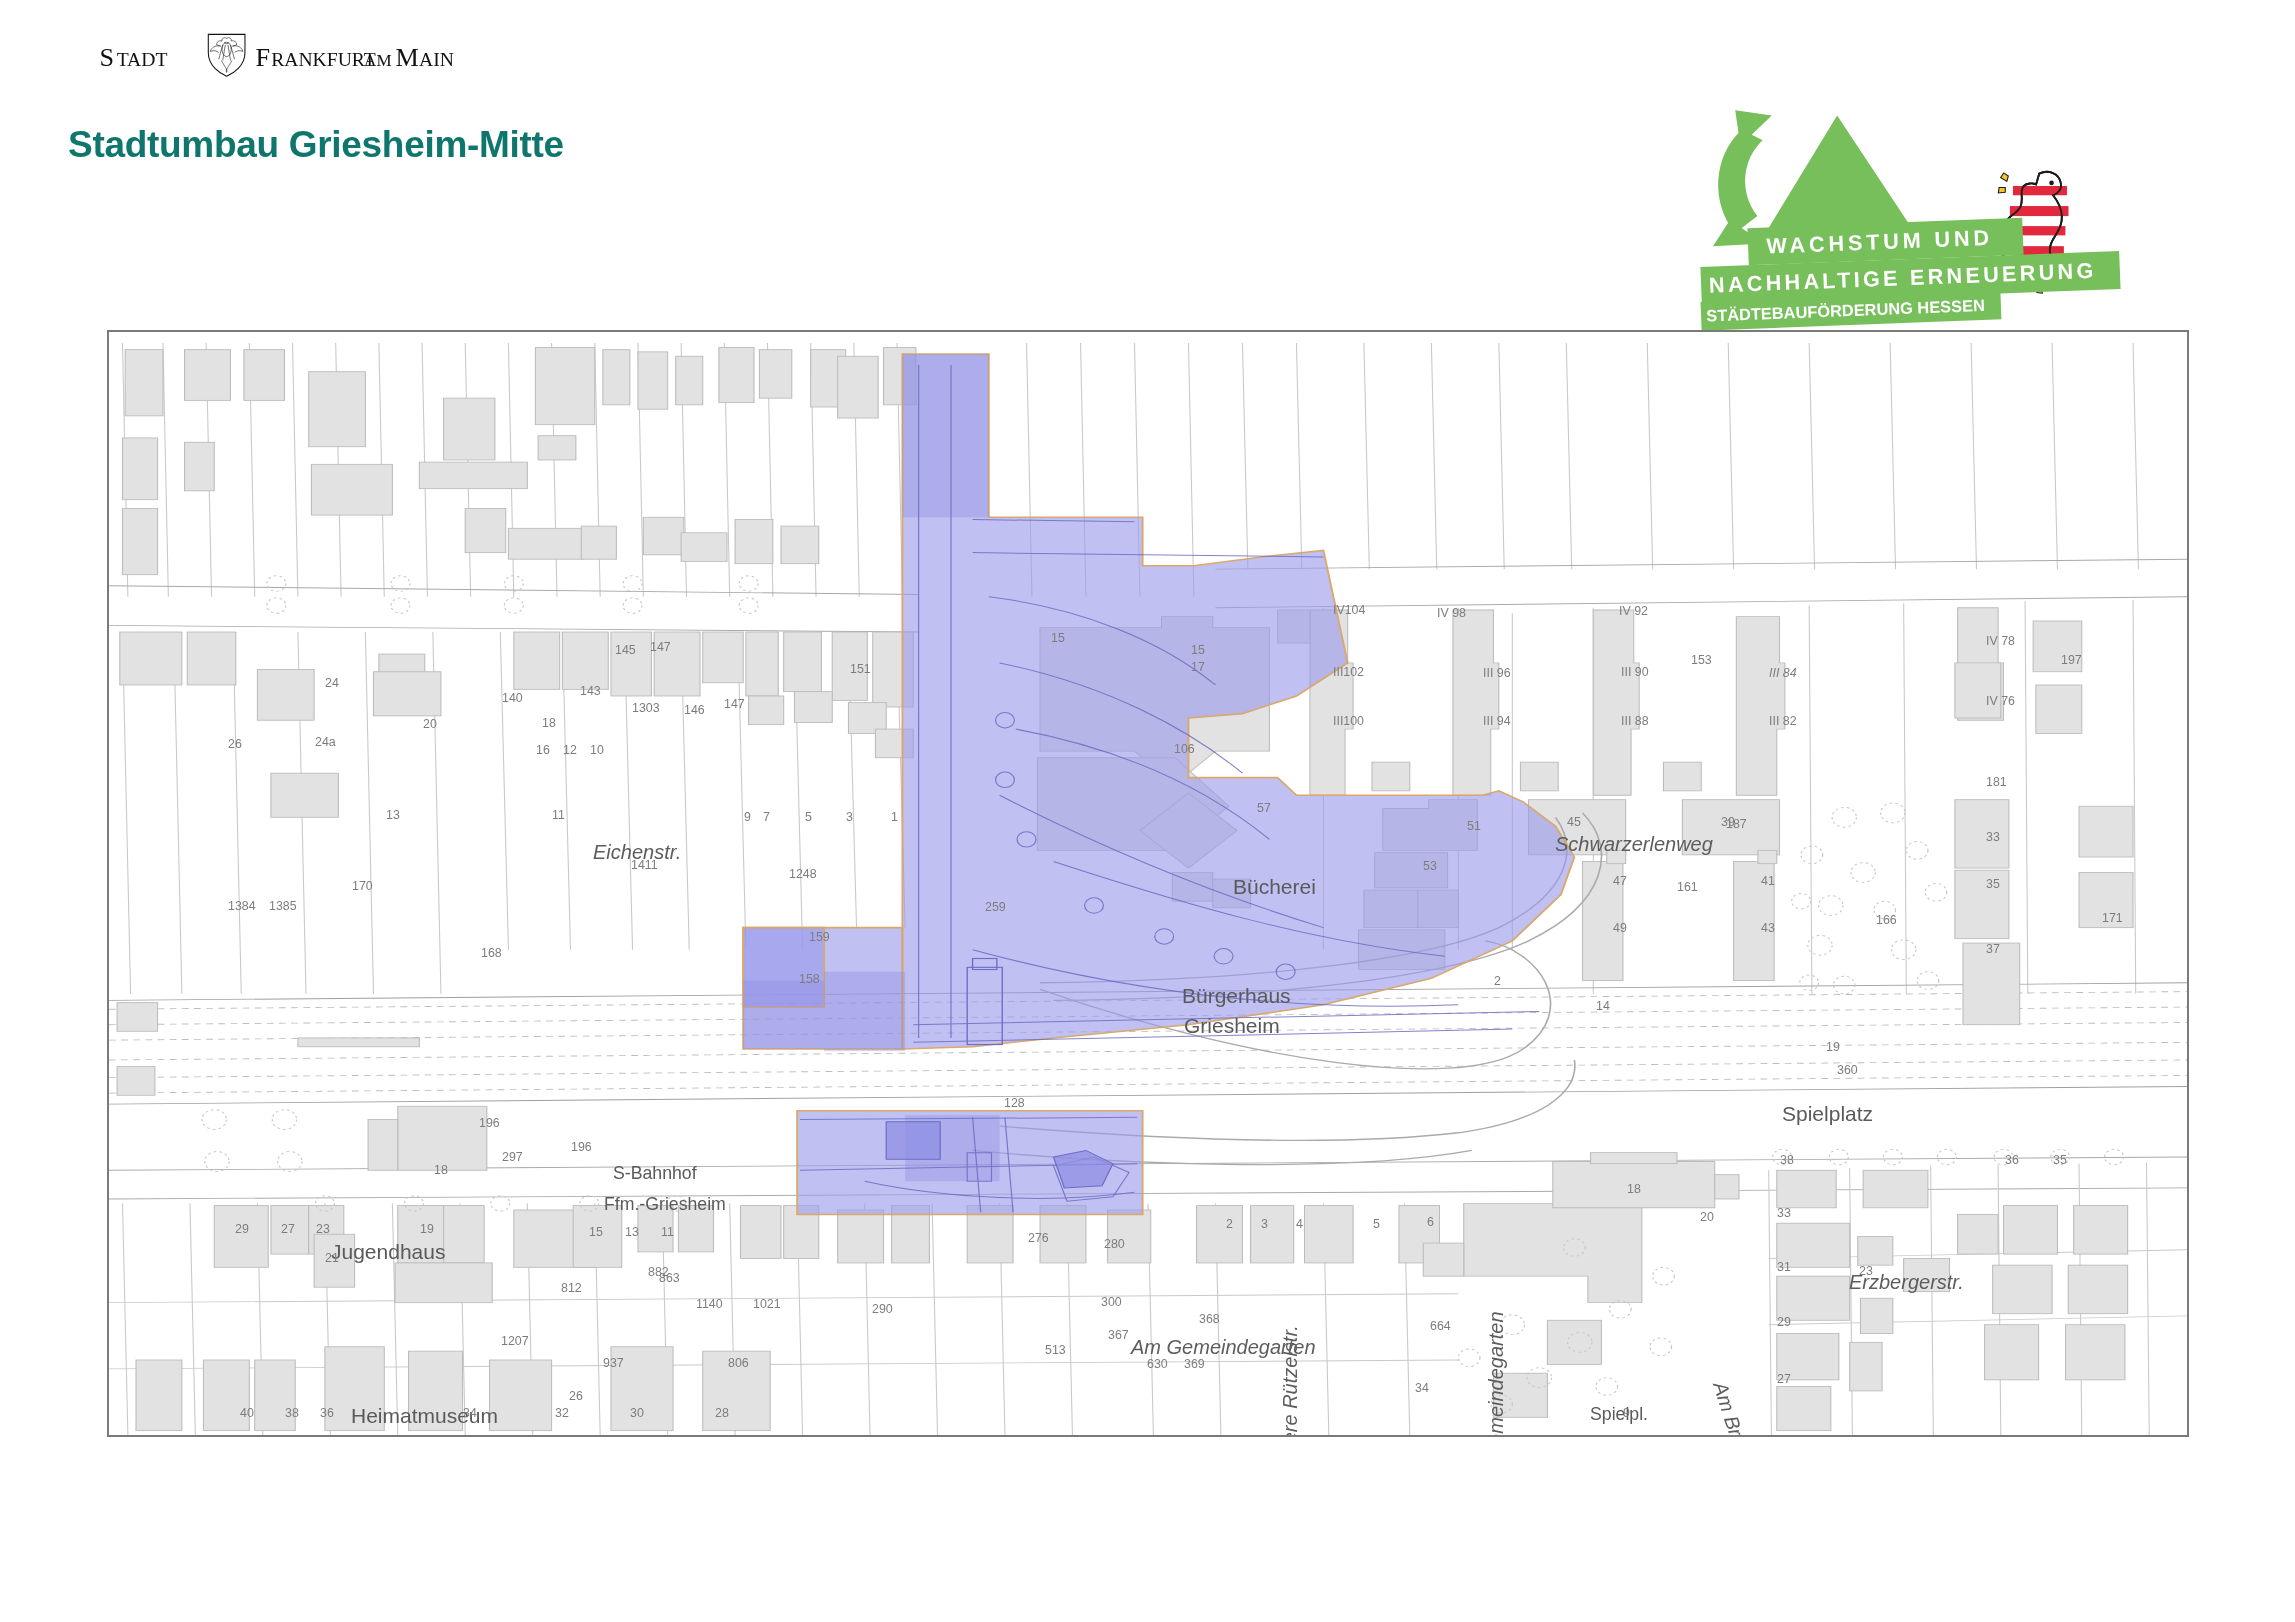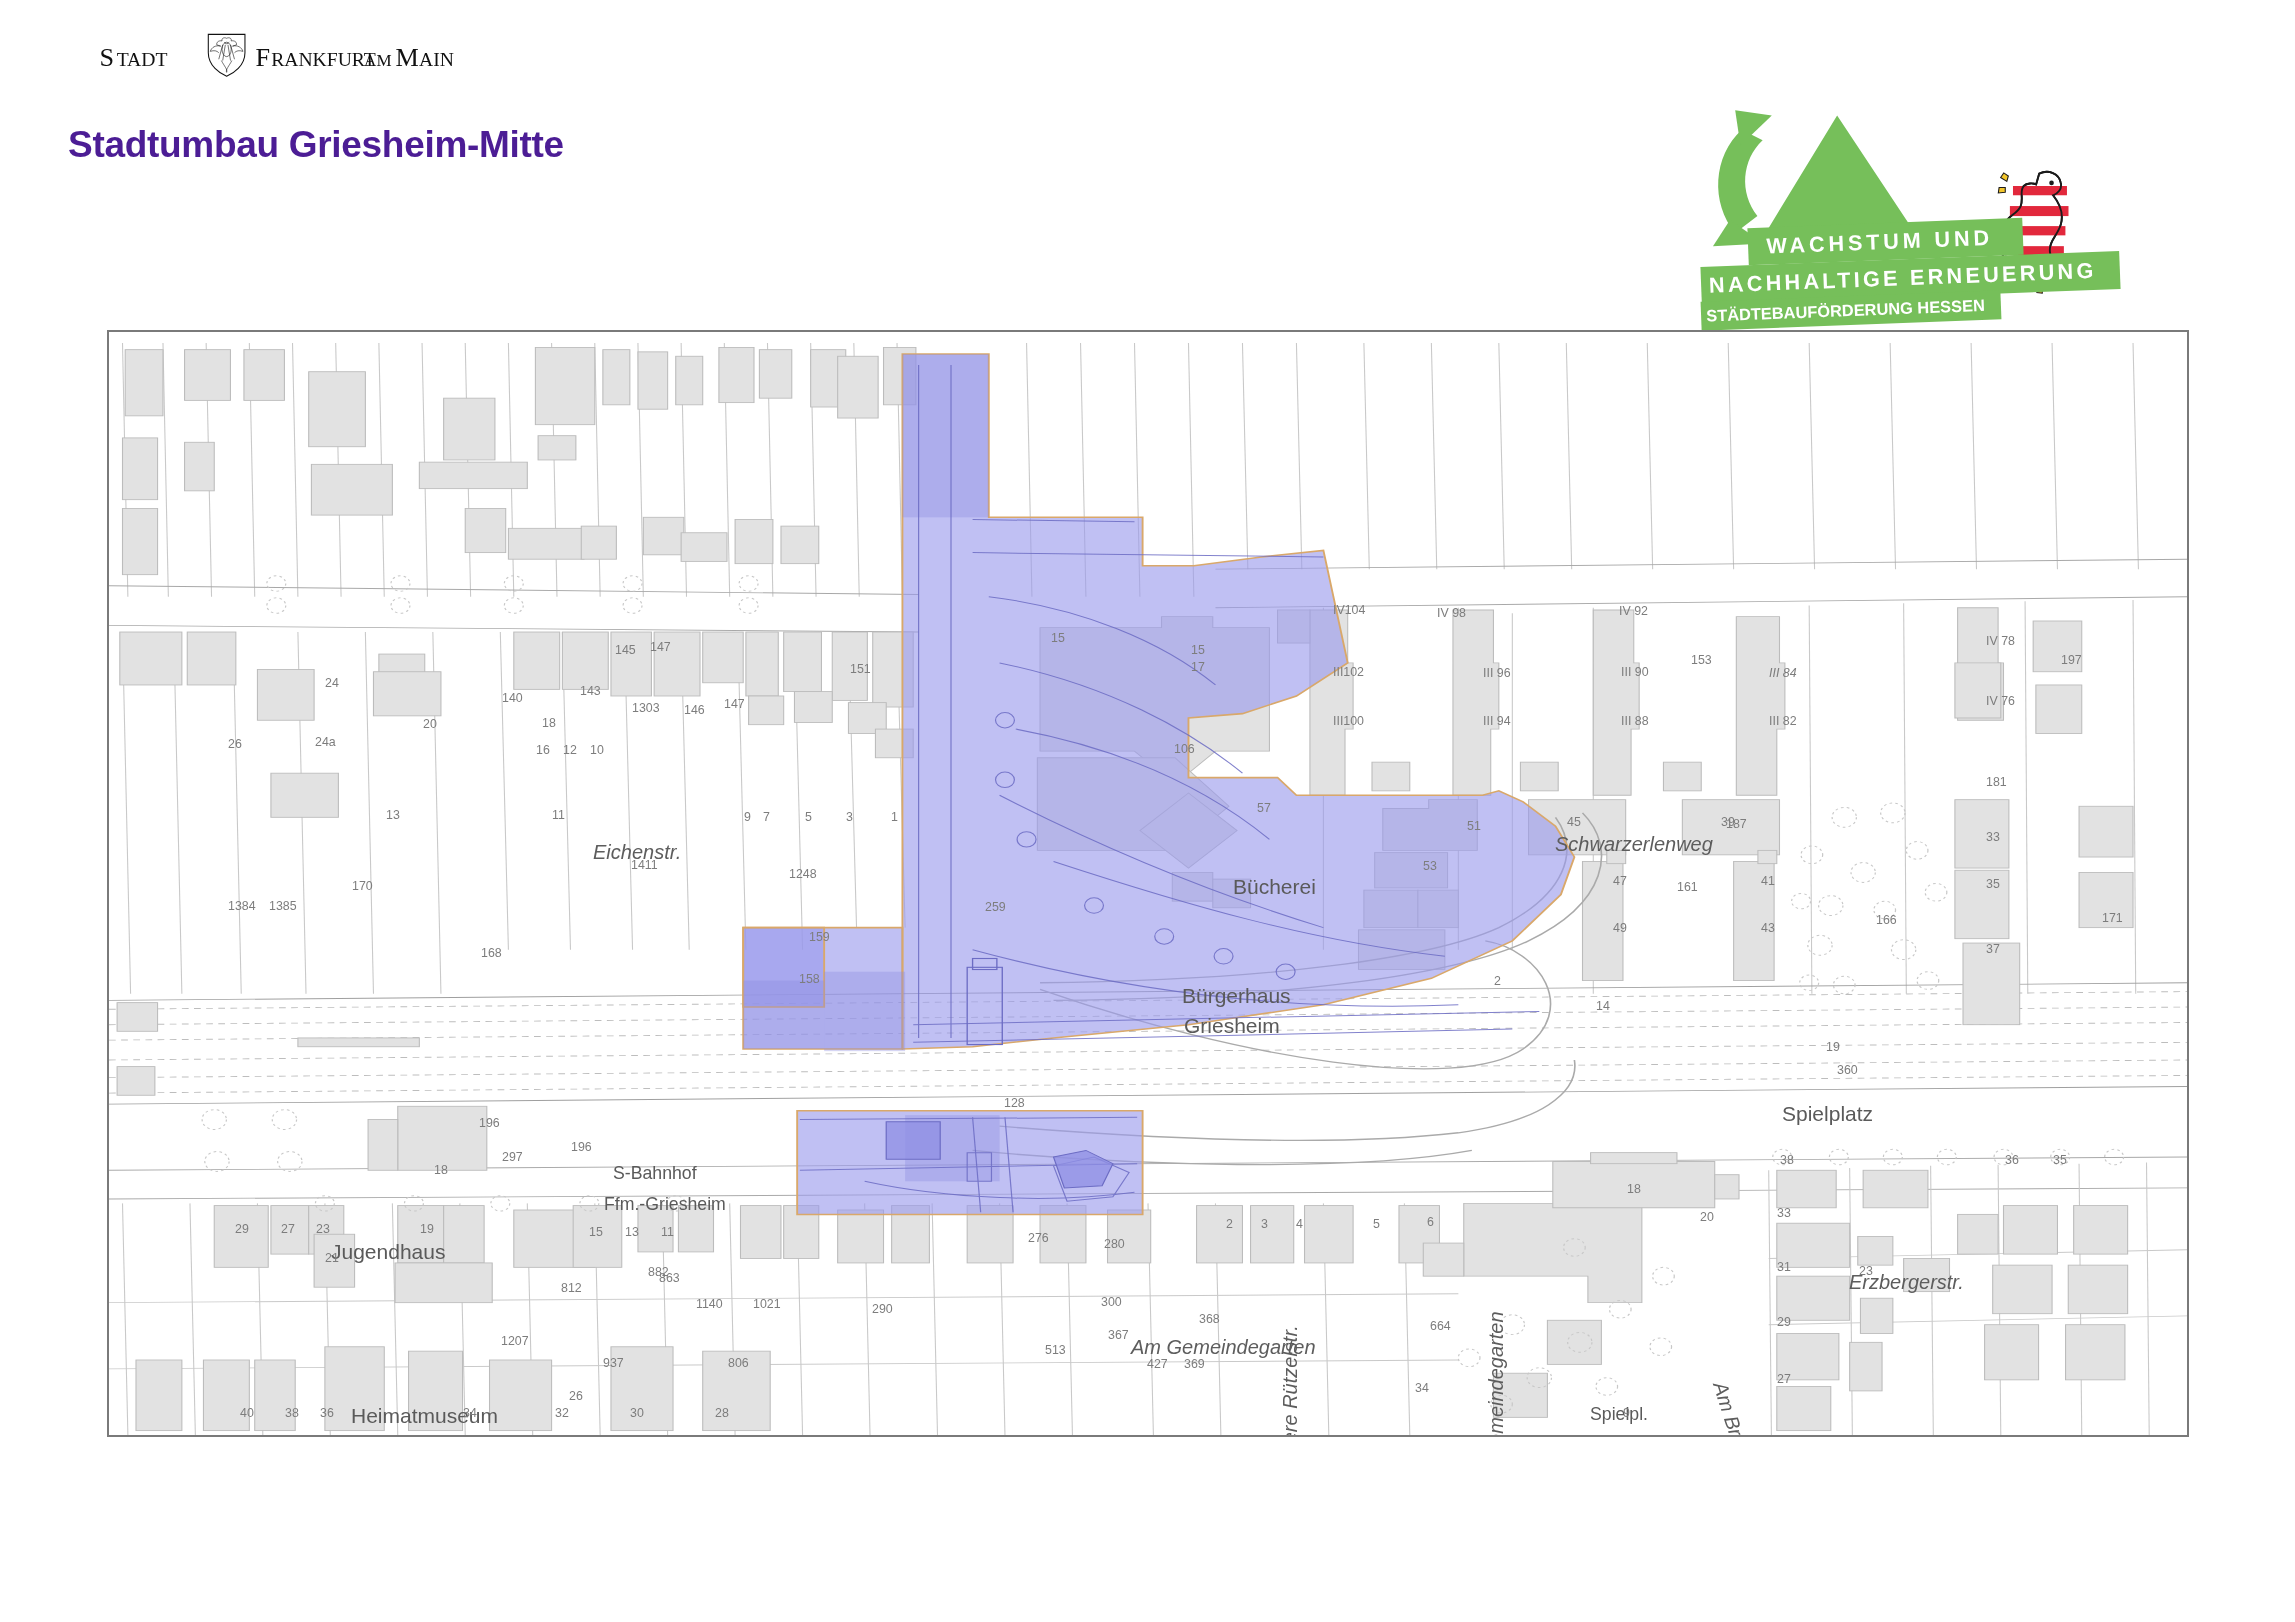--- a/index.html
+++ b/index.html
@@ -10,21 +10,21 @@
     overflow: hidden;
   }
   #page { position: relative; width: 2295px; height: 1622px; background: #fff; }
 
   
   #city-logo { position: absolute; left: 97px; top: 31px; width: 419px; height: 46px; }
   #city-logo svg { display: block; }
 
   #subtitle {
     position: absolute; left: 68px; top: 124px;
-    font-size: 37px; font-weight: bold; color: #4c1d95; letter-spacing: -0.3px;
+    font-size: 37px; font-weight: bold; color: #0f766e; letter-spacing: -0.3px;
   }
   #maintitle {
     position: absolute; left: 68px; top: 164px;
     font-size: 55px; font-weight: bold; color: #000; letter-spacing: -0.7px;
   }
 
   
   #program-logo { position: absolute; left: 1701px; top: 105px; width: 484px; height: 281px; }
 
   .pl-band {
@@ -708,21 +708,21 @@
         <div class="maplabel hnum" style="left: 1568px; top: 548px;">161</div>
         <div class="maplabel hnum" style="left: 1767px; top: 581px;">166</div>
         <div class="maplabel hnum" style="left: 1877px; top: 443px;">181</div>
         <div class="maplabel hnum" style="left: 1993px; top: 579px;">171</div>
         <div class="maplabel hnum" style="left: 876px; top: 568px;">259</div>
         <div class="maplabel hnum" style="left: 1321px; top: 987px;">664</div>
         <div class="maplabel hnum" style="left: 1090px; top: 980px;">368</div>
         <div class="maplabel hnum" style="left: 999px; top: 996px;">367</div>
         <div class="maplabel hnum" style="left: 992px; top: 963px;">300</div>
         <div class="maplabel hnum" style="left: 1075px; top: 1025px;">369</div>
-        <div class="maplabel hnum" style="left: 1038px; top: 1025px;">427</div>
+        <div class="maplabel hnum" style="left: 1038px; top: 1025px;">630</div>
         <div class="maplabel hnum" style="left: 895px; top: 764px;">128</div>
         <div class="maplabel hnum" style="left: 919px; top: 899px;">276</div>
         <div class="maplabel hnum" style="left: 995px; top: 905px;">280</div>
         <div class="maplabel hnum" style="left: 763px; top: 970px;">290</div>
         <div class="maplabel hnum" style="left: 587px; top: 965px;">1140</div>
         <div class="maplabel hnum" style="left: 644px; top: 965px;">1021</div>
         <div class="maplabel hnum" style="left: 452px; top: 949px;">812</div>
         <div class="maplabel hnum" style="left: 550px; top: 939px;">863</div>
         <div class="maplabel hnum" style="left: 539px; top: 933px;">882</div>
         <div class="maplabel hnum" style="left: 392px; top: 1002px;">1207</div>

